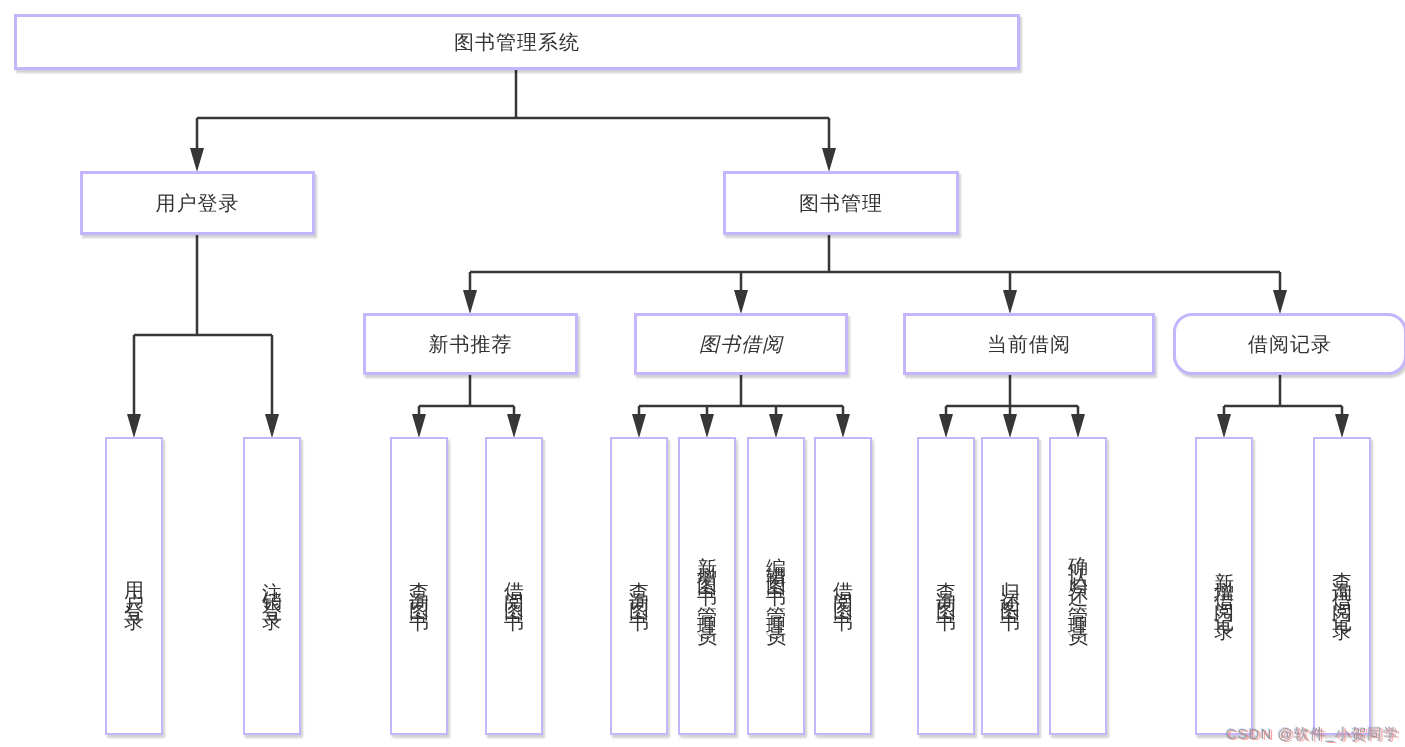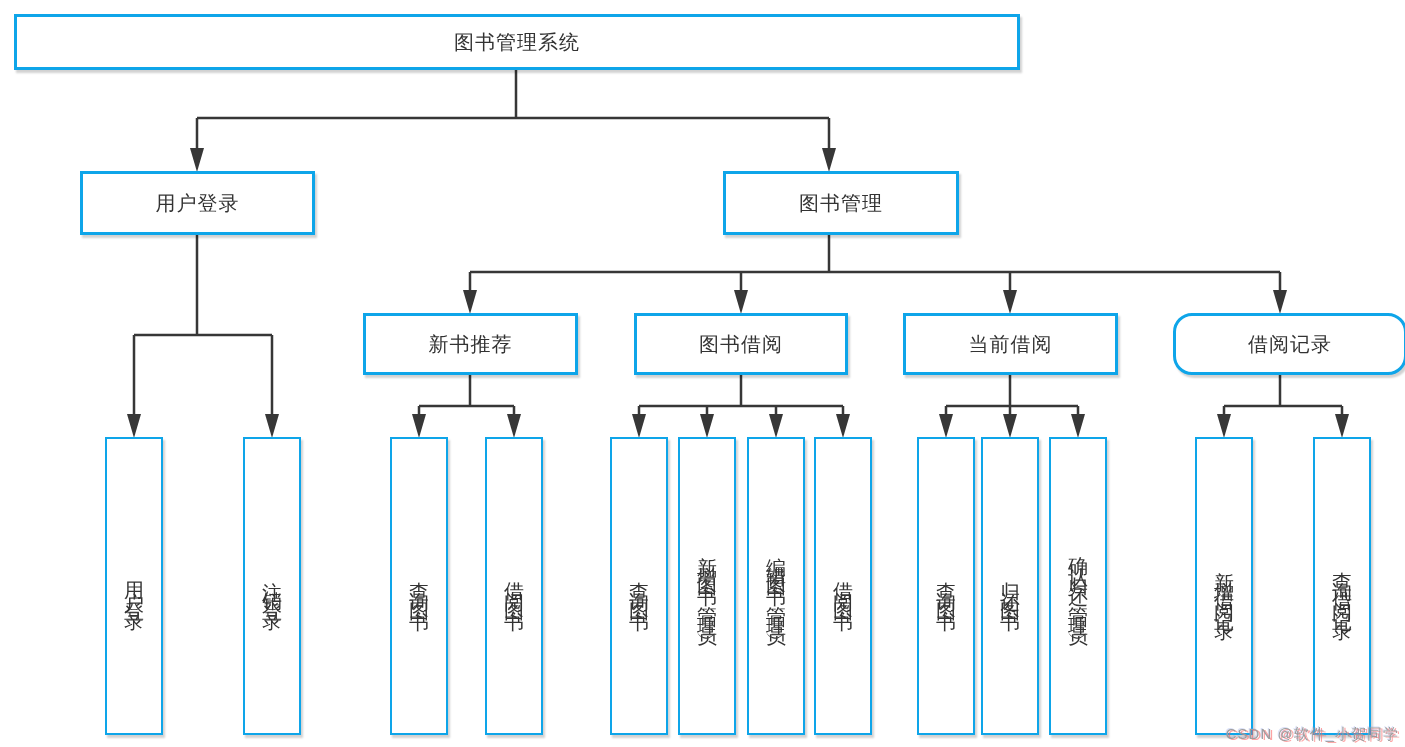--- a/index.html
+++ b/index.html
@@ -15,21 +15,21 @@
   svg.connectors {
     position: absolute;
     left: 0; top: 0;
     width: 1405px; height: 747px;
     z-index: 0;
   }
   .box {
     position: absolute;
     box-sizing: border-box;
     background: #ffffff;
-    border: 3px solid #0ea5e9;
+    border: 3px solid #c4b5fd;
     box-shadow: 2px 3px 2px rgba(0,0,0,0.18);
     display: flex;
     align-items: center;
     justify-content: center;
     font-size: 20px;
     letter-spacing: 1px;
     z-index: 1;
     white-space: nowrap;
   }
   .leaf {
@@ -101,22 +101,22 @@
       <polygon points="1335,414 1349,414 1342,438"></polygon>
     </g>
   </svg>
 
   <div class="box" style="left:14px; top:14px; width:1006px; height:56px;">图书管理系统</div>
 
   <div class="box" style="left:80px; top:171px; width:235px; height:64px;">用户登录</div>
   <div class="box" style="left:711px; top:171px; width:236px; height:64px;margin-left:12px;">图书管理</div>
 
   <div class="box" style="left:363px; top:313px; width:215px; height:62px;">新书推荐</div>
-  <div class="box" style="left:634px; top:313px; width:214px; height:62px;">图书借阅</div>
-  <div class="box" style="left:903px; top:313px; width:215px; height:62px;">当前借阅</div>
+  <div class="box" style="left:634px; top:313px; width:214px; height:62px;font-style:italic;">图书借阅</div>
+  <div class="box" style="left:903px; top:313px; width:252px; height:62px;">当前借阅</div>
   <div class="box" style="left:1173px; top:313px; width:234px; height:62px;border-radius:19px;">借阅记录</div>
 
   <div class="box leaf" style="left:105px; top:437px; width:58px; height:298px;">
     <span class="vtext">用户登录</span>
   </div>
   <div class="box leaf" style="left:243px; top:437px; width:58px; height:298px;">
     <span class="vtext">注销登录</span>
   </div>
 
   <div class="box leaf" style="left:390px; top:437px; width:58px; height:298px;">

